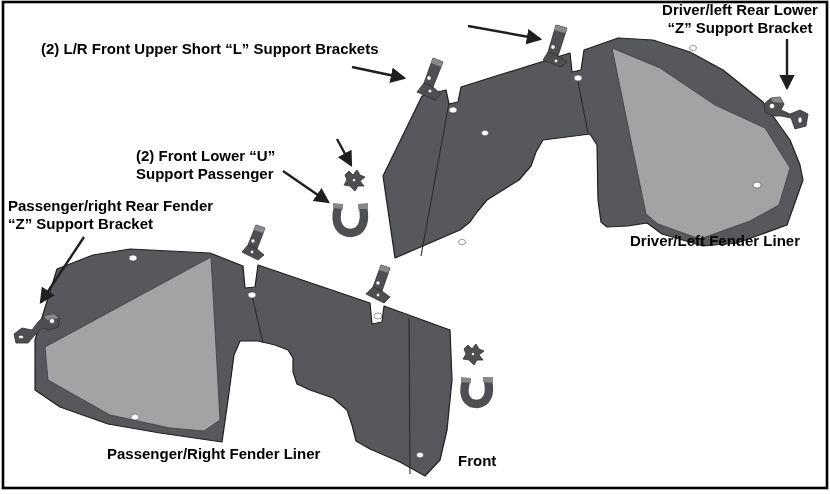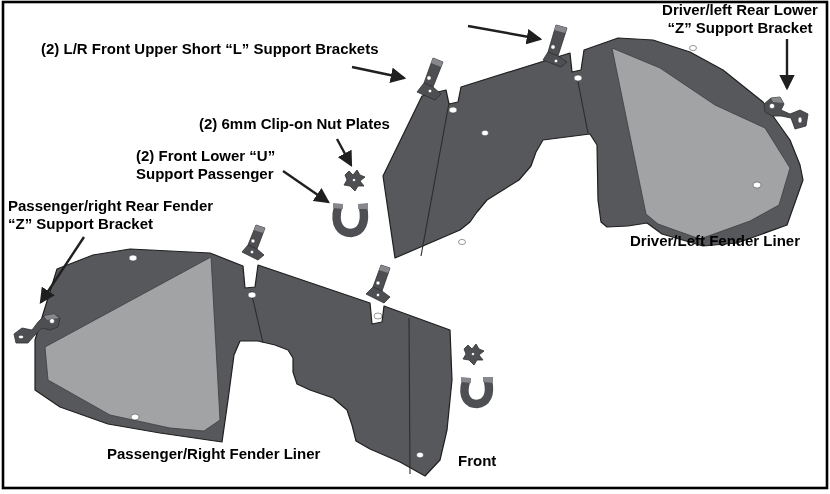--- a/index.html
+++ b/index.html
@@ -158,21 +158,20 @@
       <line class="arrow" x1="337" y1="139" x2="351" y2="165" marker-end="url(#ah)"></line>
       <line class="arrow" x1="283" y1="171" x2="328" y2="202" marker-end="url(#ah)"></line>
       <line class="arrow" x1="84" y1="237" x2="41" y2="302" marker-end="url(#ah)"></line>
       <line class="arrow" x1="787" y1="39" x2="787" y2="88" marker-end="url(#ah)"></line>
     </g>
   </svg>
 
 
   <div class="lbl" style="left:41px;top:40px;">(2) L/R Front Upper Short “L” Support Brackets</div>
 
-  <div class="lbl" style="left:199px;top:115px;">(2) 6mm Clip-on Nut Plates</div>
 
   <div class="lbl" style="left:136px;top:147px;">
     <span>(2) Front Lower “U”</span>
     <span>Support Passenger</span>
   </div>
 
   <div class="lbl" style="left:8px;top:197px;">
     <span>Passenger/right Rear Fender</span>
     <span>“Z” Support Bracket</span>
   </div>

